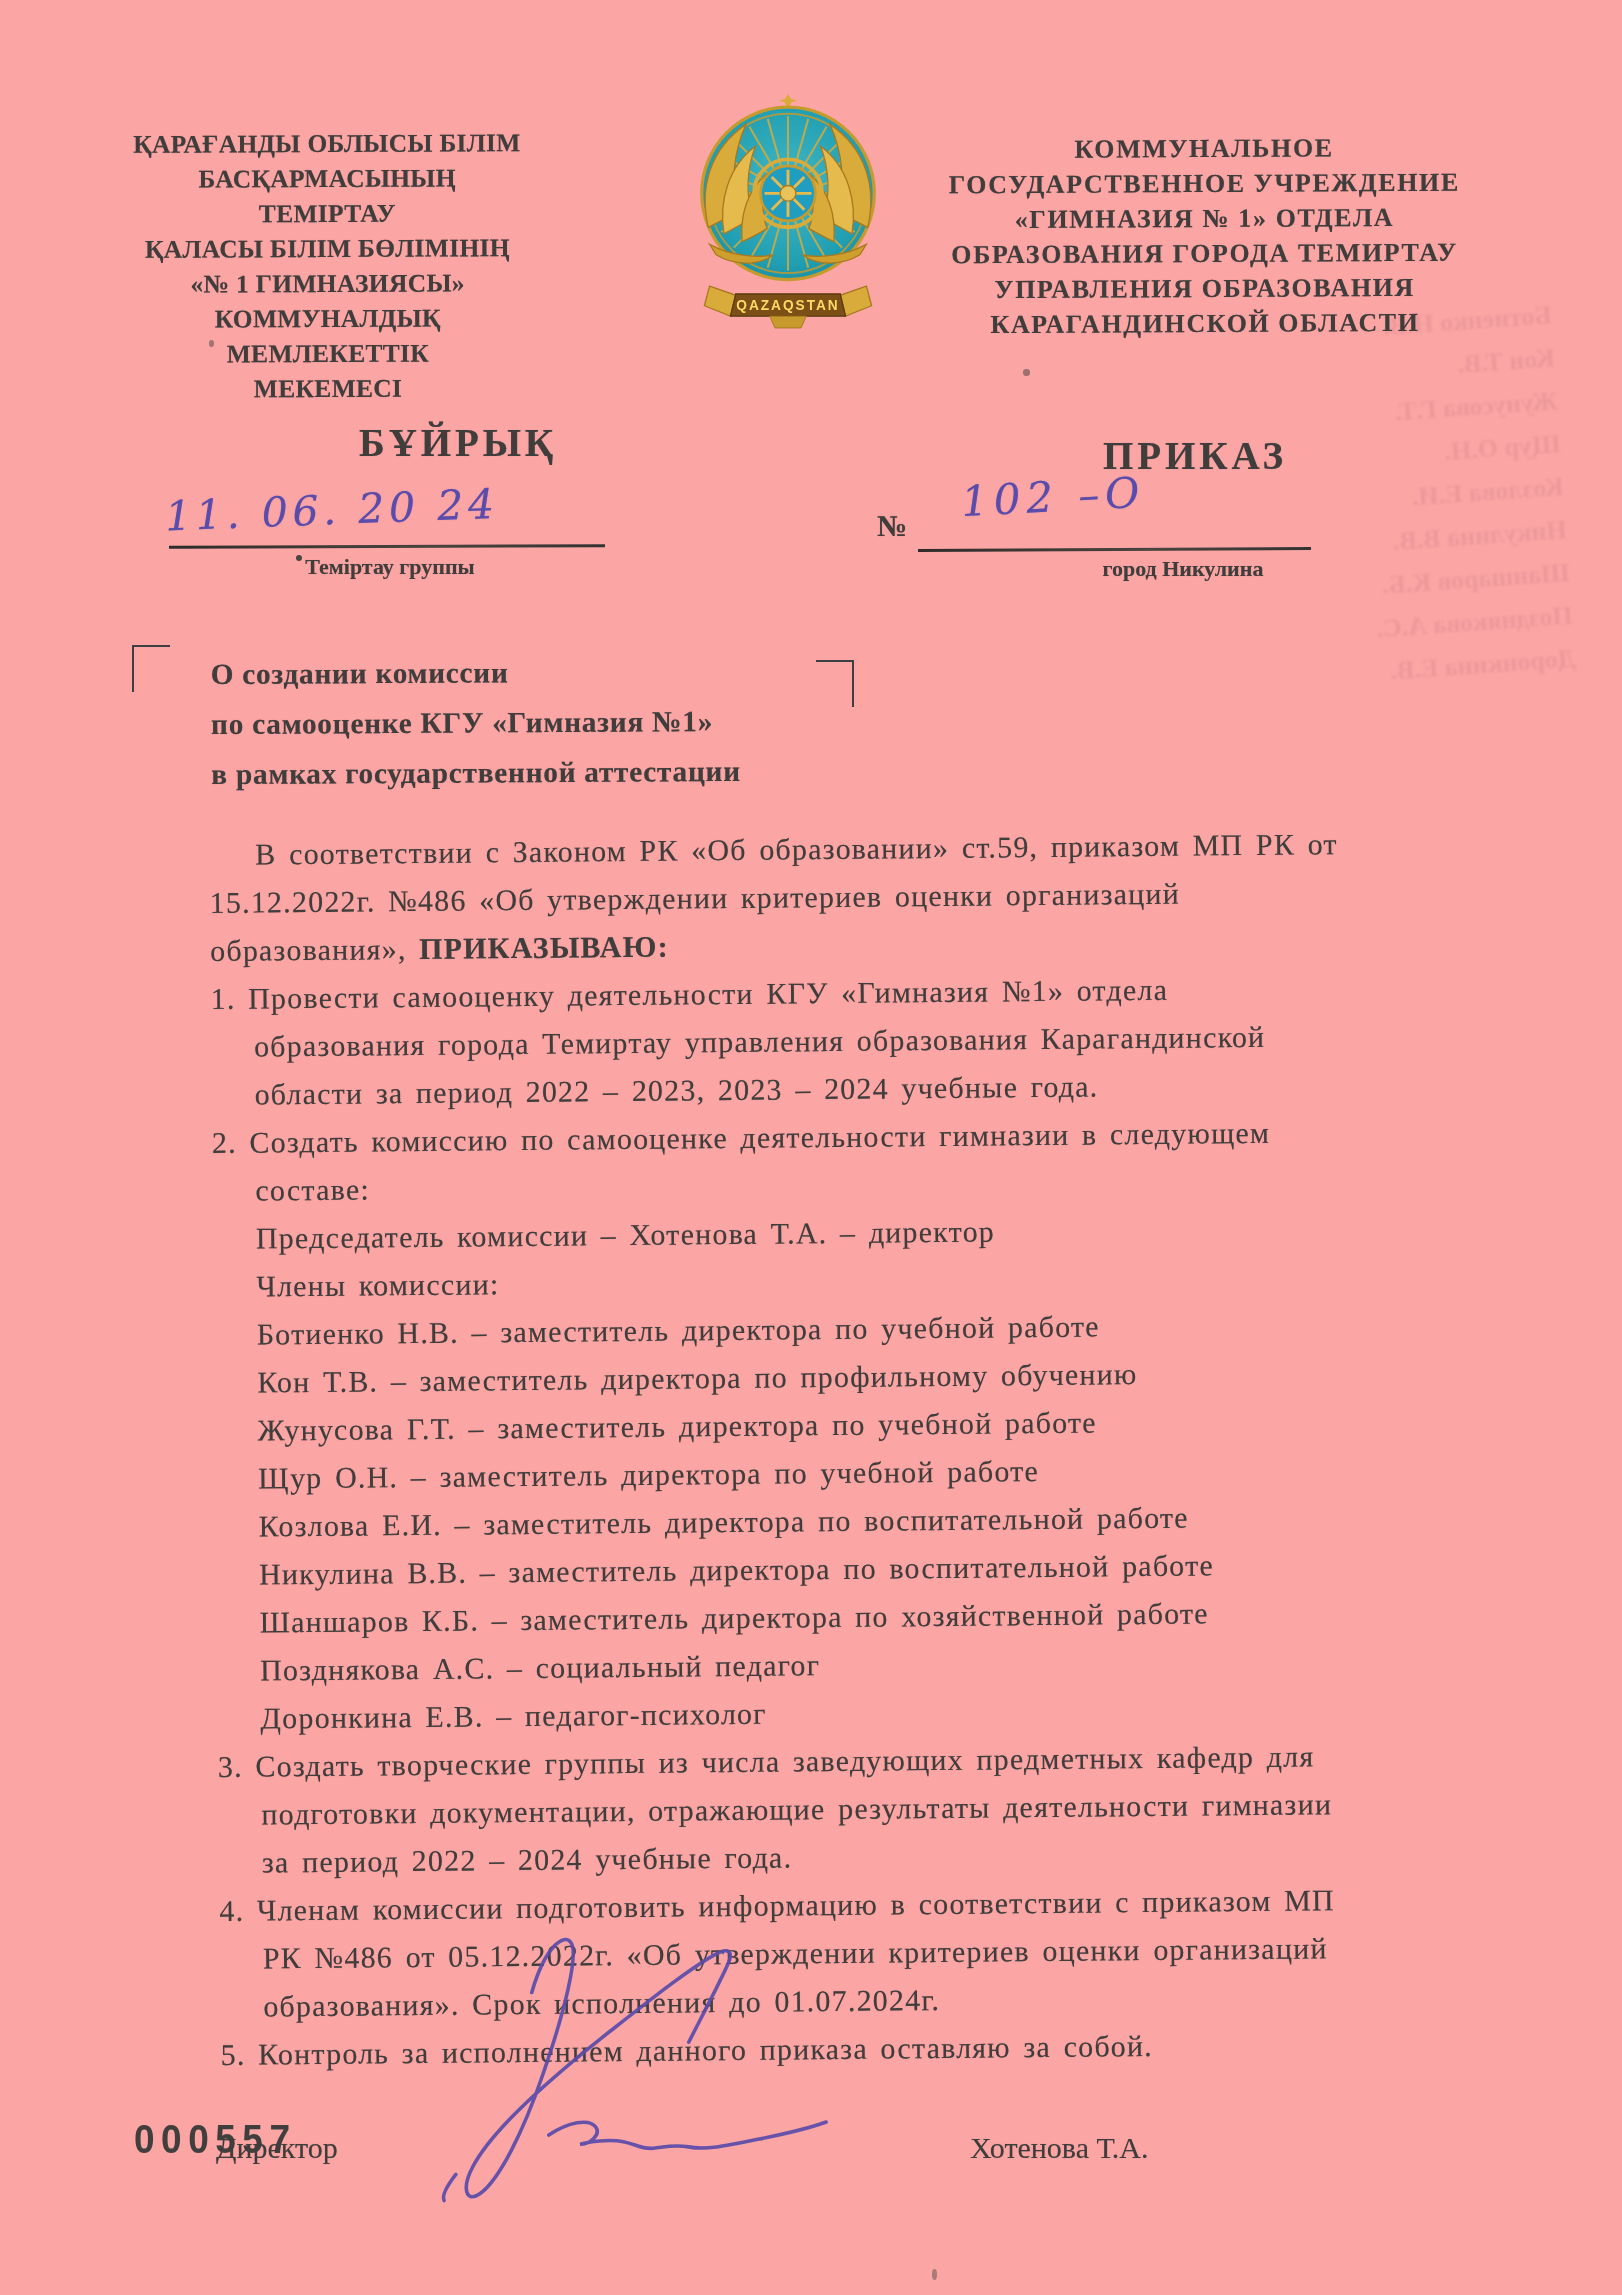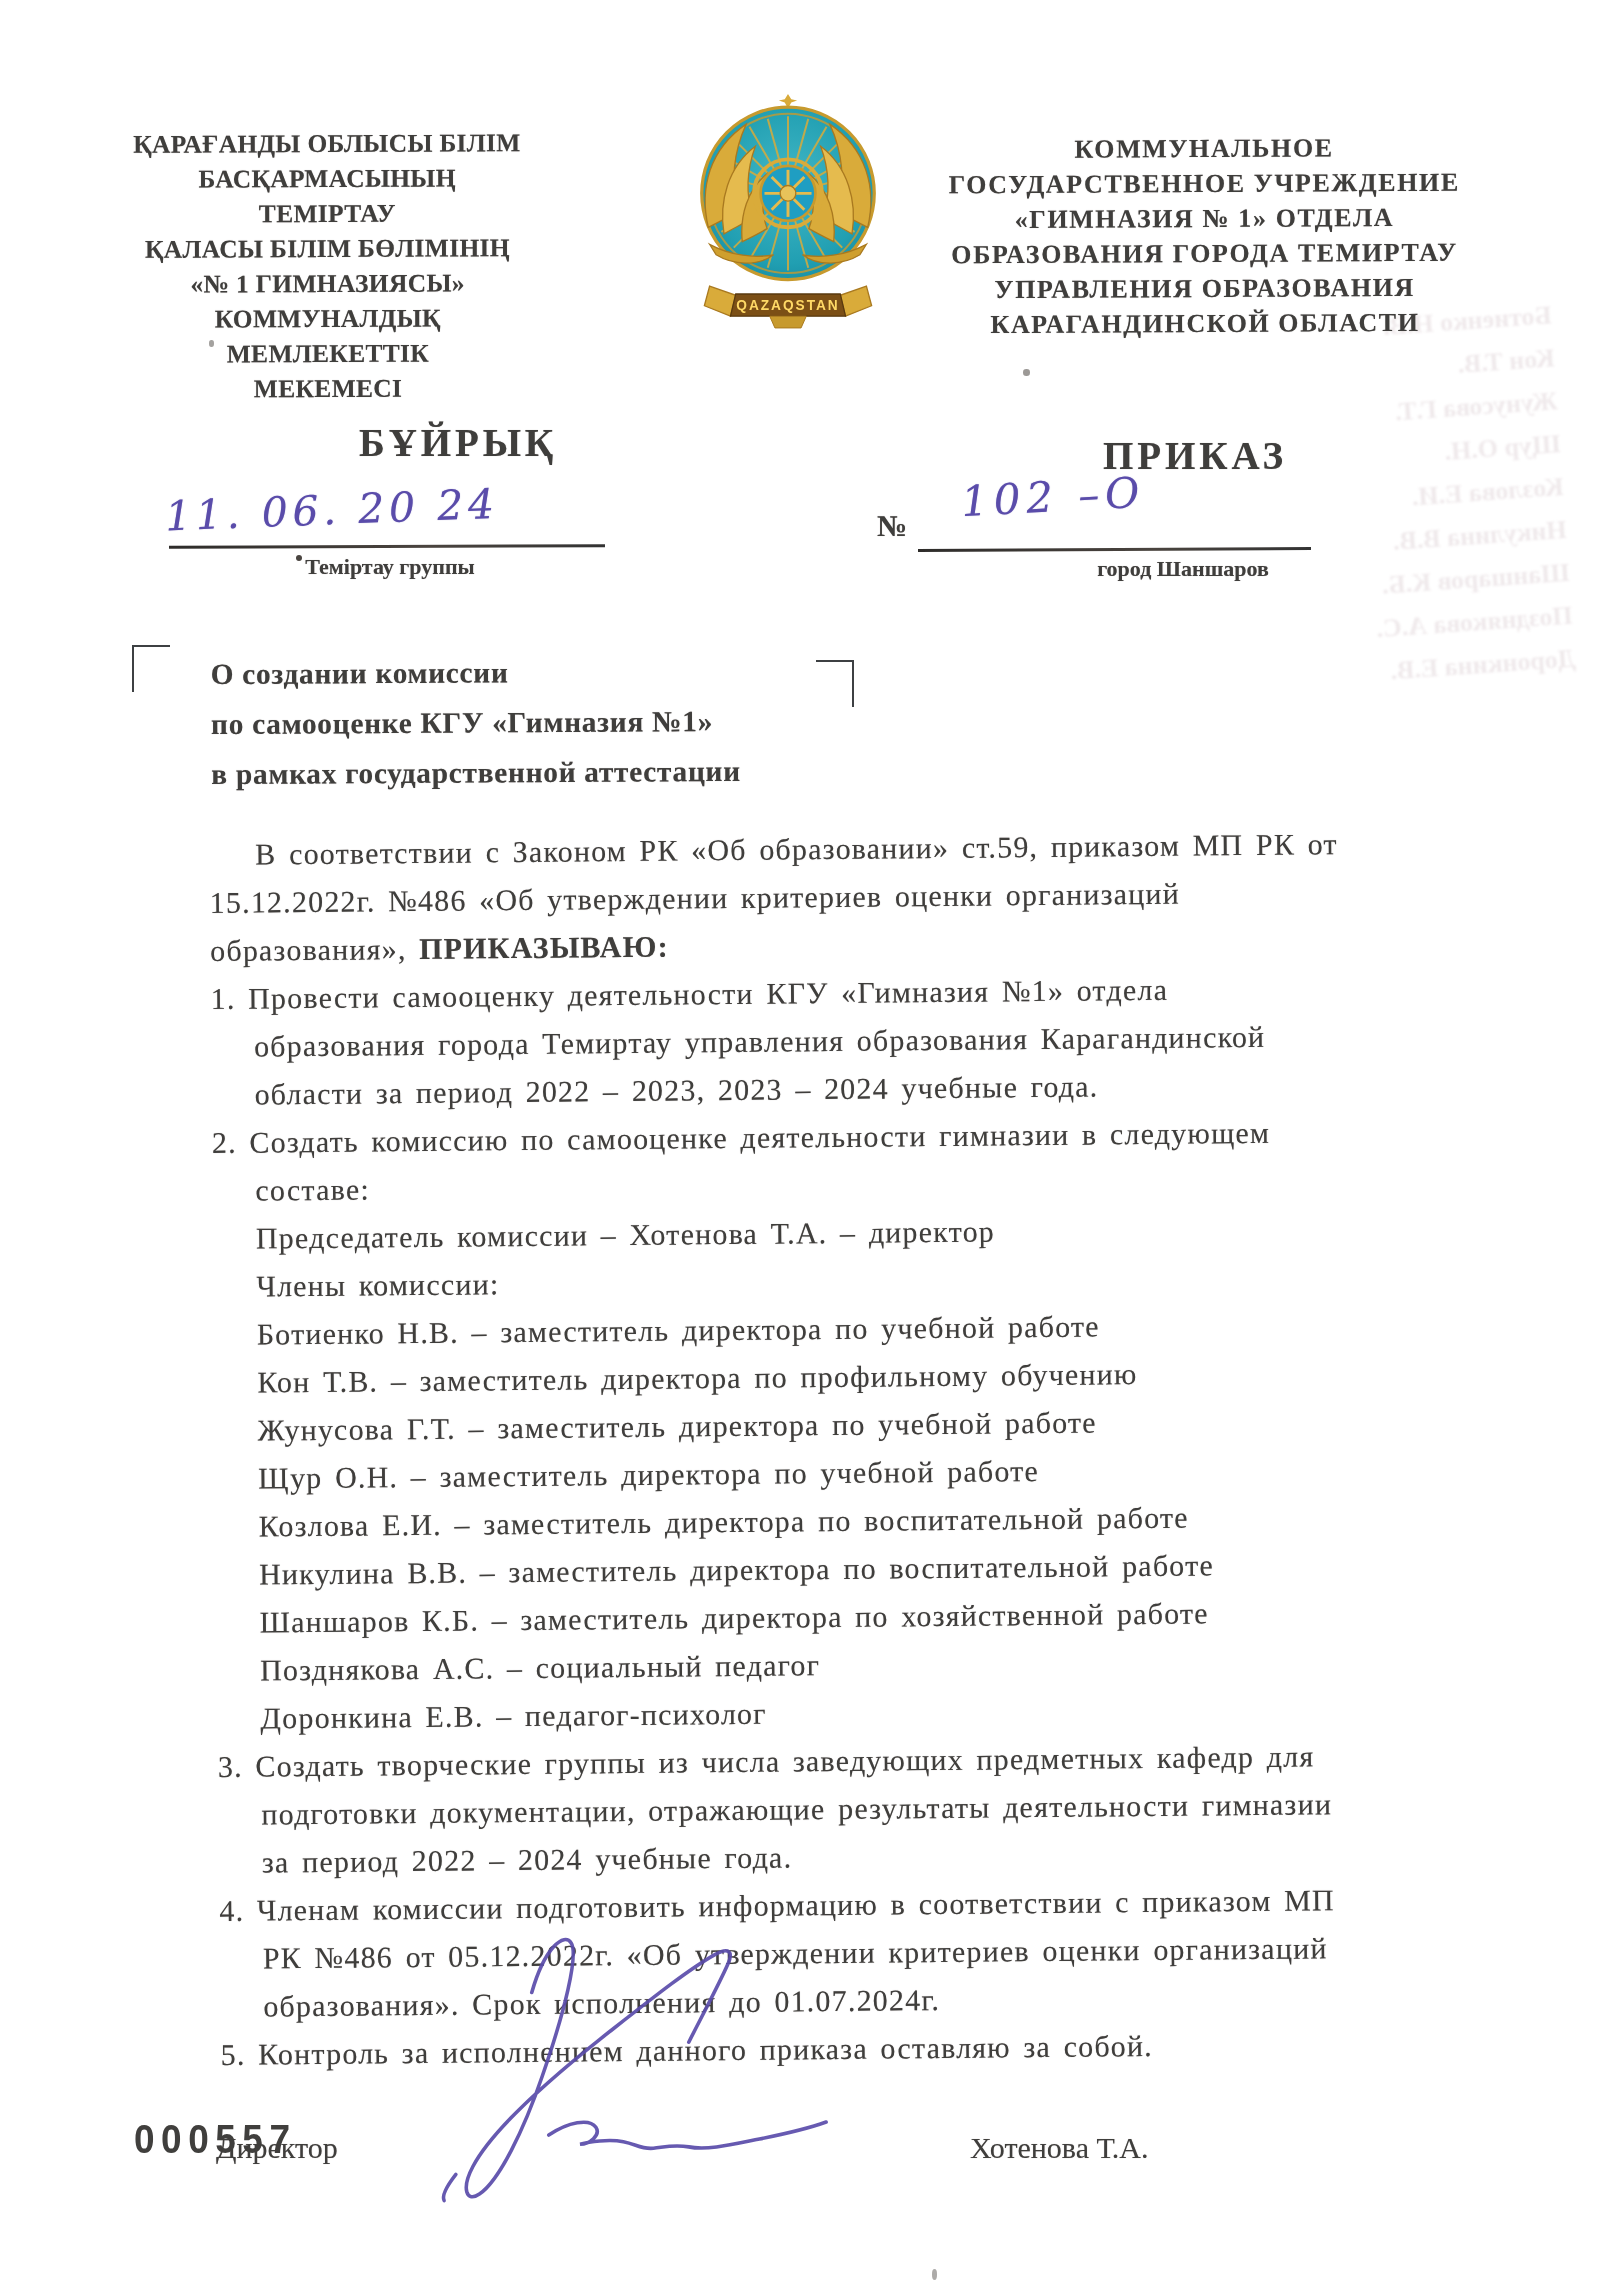--- a/index.html
+++ b/index.html
@@ -1,16 +1,16 @@
 <!DOCTYPE html>
 <html style="font-size:10.5px"><head>
 <meta charset="utf-8">
 <style>
   html,body{margin:0;padding:0;background:#d8d8d4;}
-  .page{position:relative;width:1623px;height:2295px;background:#ffffff;overflow:hidden;
+  .page{position:relative;width:1623px;height:2295px;background:#fca5a5;overflow:hidden;
         font-family:"Liberation Serif","DejaVu Serif",serif;color:#3f3e3c;}
   .page *{box-sizing:border-box;}
   .ink{color:#3f3e3c;text-shadow:0 0 0.8px rgba(70,60,55,.45);}
   .abs{position:absolute;}
   
   .org{font-weight:bold;font-size:25.5px;line-height:35px;text-align:center;letter-spacing:0.3px;}
   .org-ru{font-size:26px;letter-spacing:1.6px;}
   
   .doc-title{font-weight:bold;font-size:39px;letter-spacing:3.9px;text-align:center;}
   .place{font-weight:bold;font-size:22px;text-align:center;}
@@ -144,21 +144,21 @@
   <div class="abs doc-title ink" style="left:1025px;top:433px;width:340px;">ПРИКАЗ</div>
 
   <div class="abs hand hand-date" style="left:165px;top:486px;width:340px;">11. 06. 20 24</div>
   <div class="abs rule" style="left:169px;top:545px;width:436px;transform:rotate(-0.2deg);"></div>
   <div class="abs place ink" style="left:272px;top:554px;width:236px;">Теміртау группы</div>
   <div class="speck" style="left:296px;top:555px;width:5.9px;height:5.9px;"></div>
 
   <div class="abs num-sign ink" style="left:877px;top:509px;">№</div>
   <div class="abs hand hand-num" style="left:961px;top:470px;width:275px;">102 –О</div>
   <div class="abs rule" style="left:918px;top:548px;width:393px;transform:rotate(-0.3deg);"></div>
-  <div class="abs place ink" style="left:1065px;top:556px;width:236px;">город Шаншаров</div>
+  <div class="abs place ink" style="left:1065px;top:556px;width:236px;">город Никулина</div>
 
   <div class="abs crnL" style="left:132px;top:645px;"></div>
   <div class="abs crnR" style="left:816px;top:660px;"></div>
 
   <div class="abs subject ink" style="left:211px;top:647px;width:694px;transform:rotate(-0.35deg);">
     <div>О создании комиссии</div>
     <div>по самооценке КГУ «Гимназия №1»</div>
     <div>в рамках государственной аттестации</div>
   </div>
 

